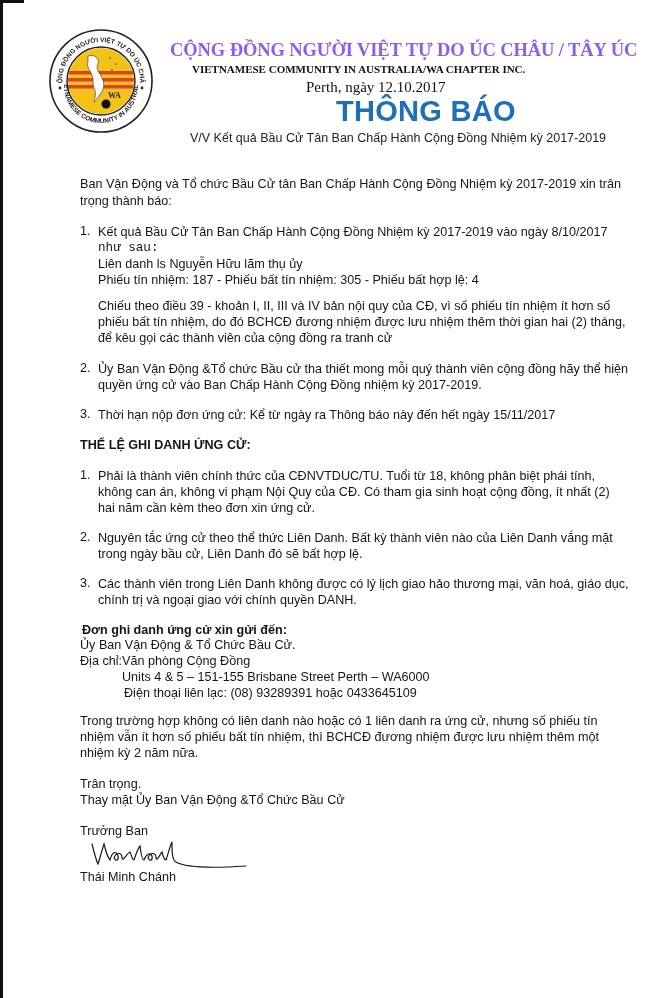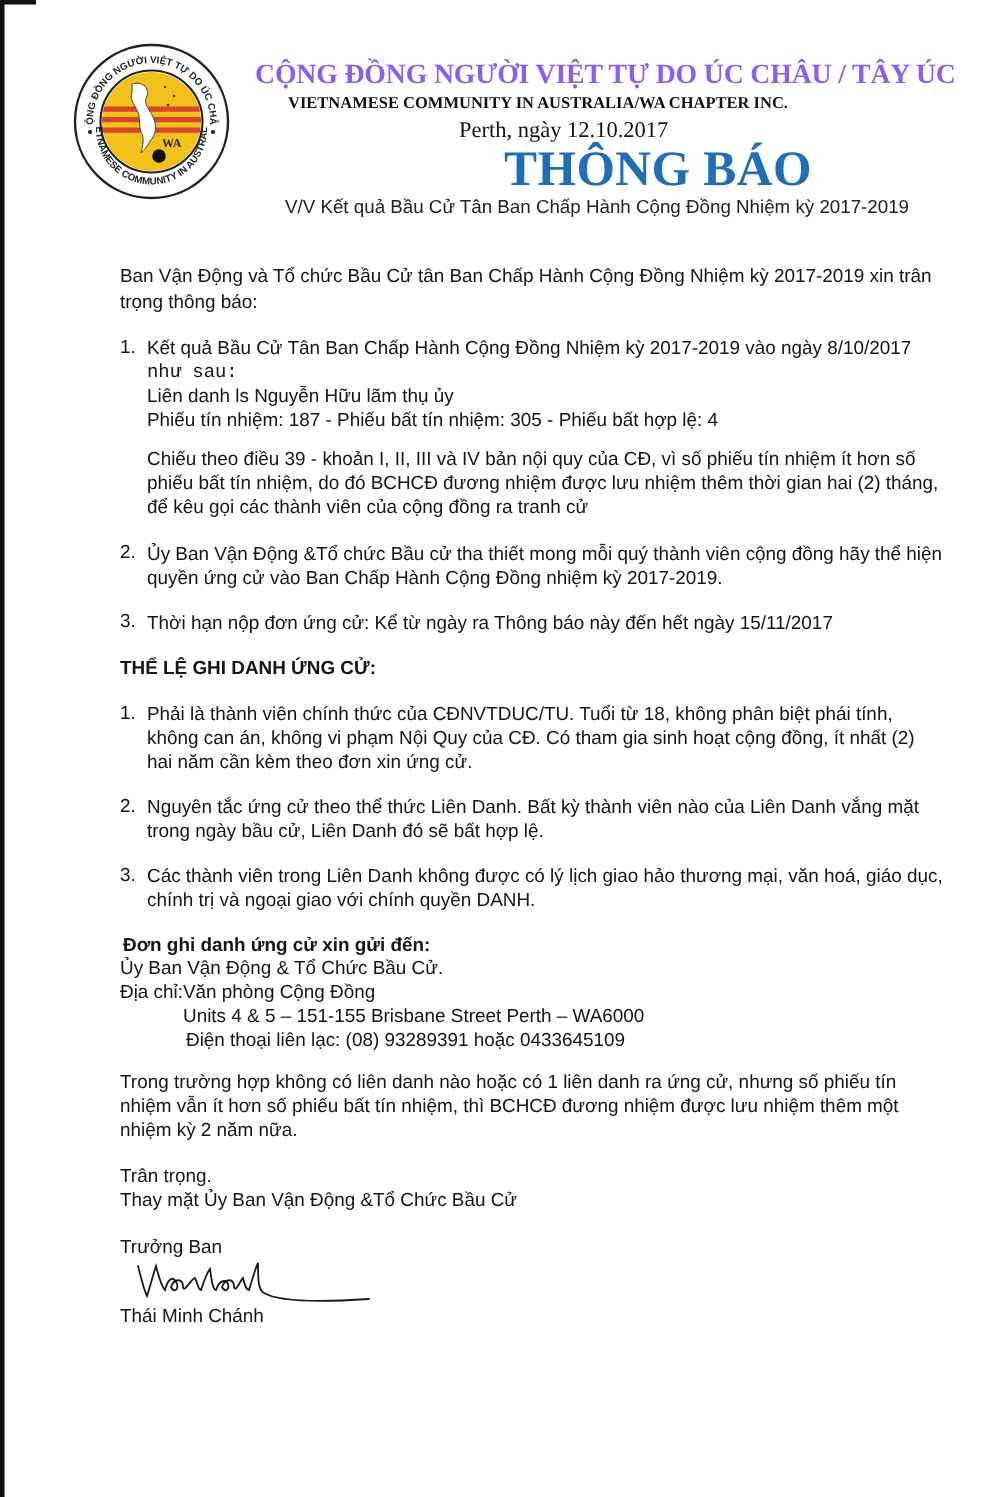--- a/index.html
+++ b/index.html
@@ -6,21 +6,21 @@
   body {
     width: 660px; height: 998px; background: #ffffff; position: relative; overflow: hidden;
     font-family: "Liberation Sans", sans-serif; color: #111;
   }
   .edge-left { position: absolute; left: 0; top: 2px; width: 3px; height: 996px; background: #111; }
   .edge-top { position: absolute; left: 0; top: 0; width: 24px; height: 3px; background: #111; }
   .logo { position: absolute; left: 48px; top: 28px; width: 106px; height: 106px; }
   .hdr-title { position: absolute; left: 170px; top: 40px; font-family: "Liberation Serif", serif; font-weight: bold; font-size: 18.5px; letter-spacing: -0.1px; color: #8b5cf6; white-space: nowrap; }
   .hdr-sub { position: absolute; left: 192px; top: 63px; font-family: "Liberation Serif", serif; font-weight: bold; font-size: 11px; color: #111; white-space: nowrap; text-align: right; }
   .hdr-date { position: absolute; left: 306px; top: 79px; font-family: "Liberation Serif", serif; font-size: 15px; color: #111; white-space: nowrap; }
-  .hdr-notice { position: absolute; left: 336px; top: 95px; font-family: Liberation Serif, serif; font-weight: bold; font-size: 33px; color: #1f6fb8; letter-spacing: 0.3px; white-space: nowrap; }
+  .hdr-notice { position: absolute; left: 336px; top: 95px; font-family: Liberation Sans, sans-serif; font-weight: bold; font-size: 29px; color: #1f6fb8; letter-spacing: 0.3px; white-space: nowrap; }
   .hdr-re { position: absolute; left: 190px; top: 131px; font-size: 12.5px; color: #222; white-space: nowrap; }
   .t { position: absolute; font-size: 12.6px; line-height: 16.5px; color: #151515; white-space: nowrap; }
   .b { font-weight: bold; }
   .num { position: absolute; font-size: 12.6px; color: #151515; }
   .sig { position: absolute; left: 86px; top: 838px; width: 170px; height: 34px; }
 </style>
 </head>
 <body>
 
 <div class="edge-top"></div>
@@ -58,21 +58,21 @@
   <circle cx="94" cy="60" r="1.4" fill="#222"></circle>
 </svg>
 
 <div class="hdr-title">CỘNG ĐỒNG NGƯỜI VIỆT TỰ DO ÚC CHÂU / TÂY ÚC</div>
 <div class="hdr-sub">VIETNAMESE COMMUNITY IN AUSTRALIA/WA CHAPTER INC.</div>
 <div class="hdr-date">Perth, ngày 12.10.2017</div>
 <div class="hdr-notice">THÔNG BÁO</div>
 <div class="hdr-re">V/V Kết quả Bầu Cử Tân Ban Chấp Hành Cộng Đồng Nhiệm kỳ 2017-2019</div>
 
 <div class="t" style="left:80px;top:176px;">Ban Vận Động và Tổ chức Bầu Cử tân Ban Chấp Hành Cộng Đồng Nhiệm kỳ 2017-2019 xin trân</div>
-<div class="t" style="left:80px;top:193px;">trọng thông báo:</div>
+<div class="t" style="left:80px;top:193px;">trọng thành báo:</div>
 
 <div class="num" style="left:80px;top:224px;">1.</div>
 <div class="t" style="left:98px;top:224px;">Kết quả Bầu Cử Tân Ban Chấp Hành Cộng Đồng Nhiệm kỳ 2017-2019 vào ngày 8/10/2017</div>
 <div class="t" style="left:98px;top:240px;font-family:Liberation Mono, monospace;">như sau:</div>
 <div class="t" style="left:98px;top:256px;">Liên danh ls Nguyễn Hữu lãm thụ ủy</div>
 <div class="t" style="left:98px;top:272px;">Phiếu tín nhiệm: 187 - Phiếu bất tín nhiệm: 305 - Phiếu bất hợp lệ: 4</div>
 <div class="t" style="left:98px;top:298px;">Chiếu theo điều 39 - khoản I, II, III và IV bản nội quy của CĐ, vì số phiếu tín nhiệm ít hơn số</div>
 <div class="t" style="left:98px;top:314px;">phiếu bất tín nhiệm, do đó BCHCĐ đương nhiệm được lưu nhiệm thêm thời gian hai (2) tháng,</div>
 <div class="t" style="left:98px;top:330px;">để kêu gọi các thành viên của cộng đồng ra tranh cử</div>
 

